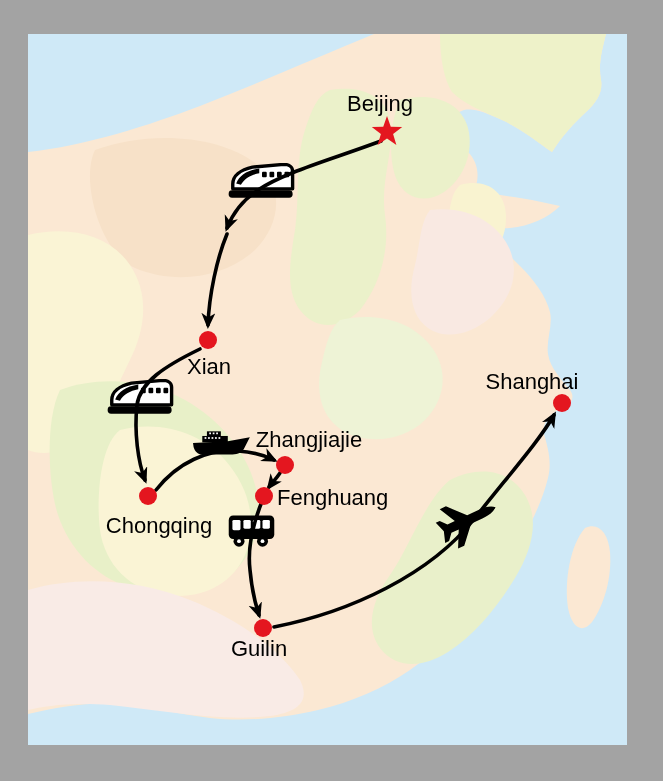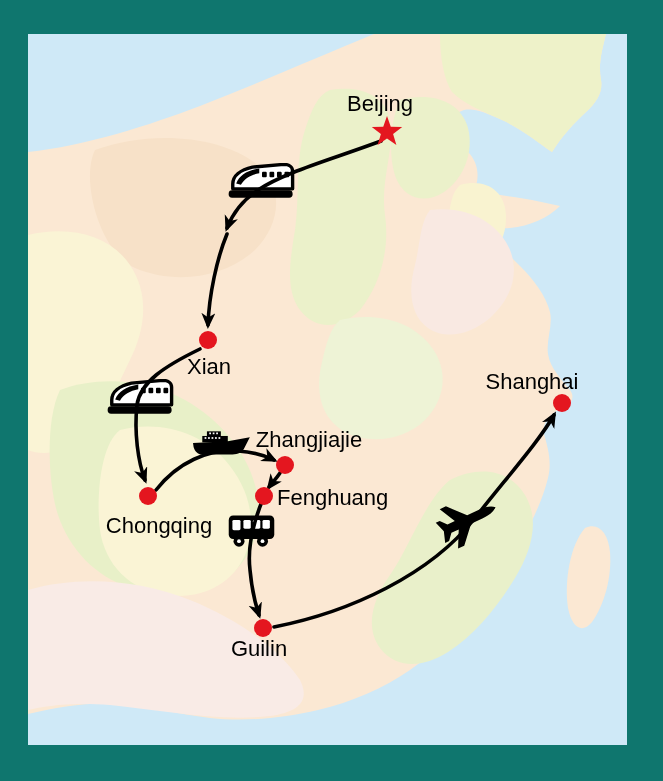--- a/index.html
+++ b/index.html
@@ -1,19 +1,19 @@
 <!DOCTYPE html>
 <html><head>
 <meta charset="utf-8">
 <style>
   html,body{margin:0;padding:0;background:#ffffff;}
   .canvas{
     position:relative;
     width:663px;height:781px;
-    background:#0f766e;
+    background:#a3a3a3;
     font-family:"Liberation Sans","DejaVu Sans",sans-serif;
     overflow:hidden;
   }
   svg{position:absolute;inset:0;display:block;}
   text{
     font-family:"Liberation Sans","DejaVu Sans",sans-serif;
     font-size:22px;
     fill:#000000;
   }
 </style>

